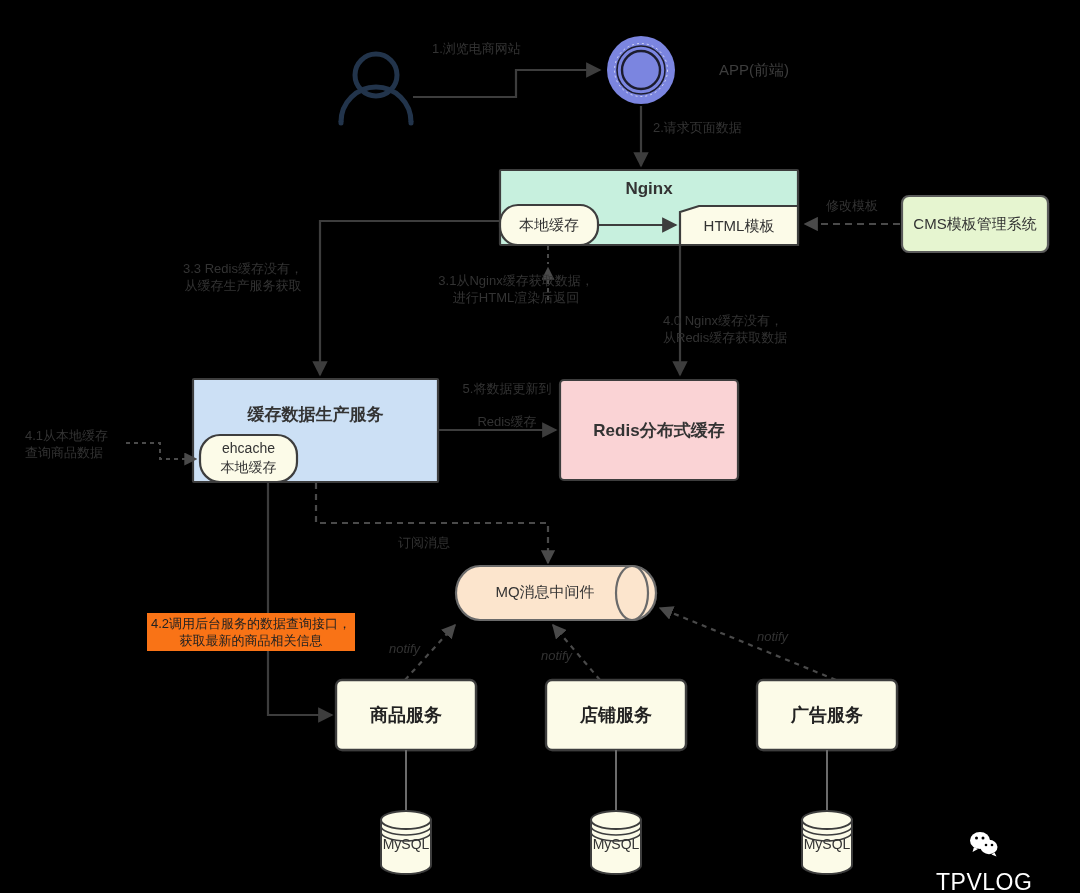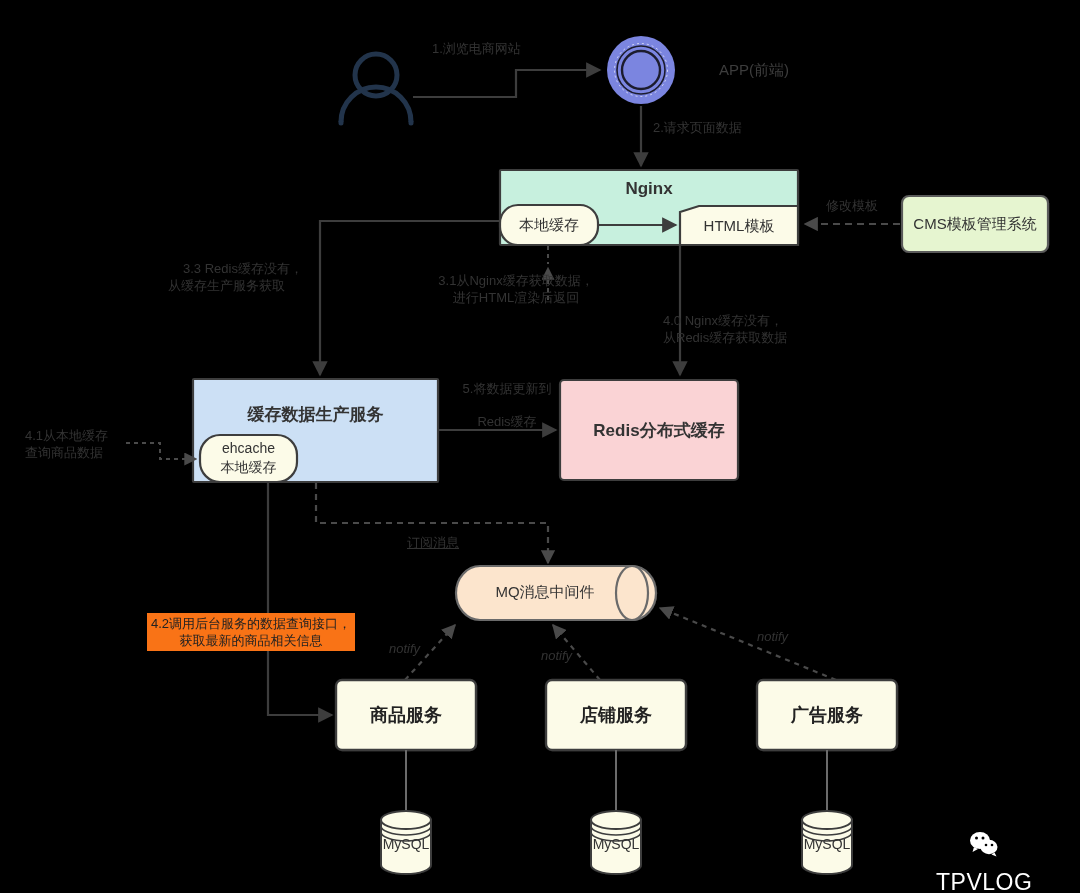--- a/index.html
+++ b/index.html
@@ -180,30 +180,30 @@
 <div class="lbl" style="left:432px; top:40px;">1.浏览电商网站</div>
 <div class="lbl" style="left:653px; top:119px;">2.请求页面数据</div>
 
 <div class="lbl" style="left:406px; top:272px; width:220px;">3.1从Nginx缓存获取数据，</div>
 <div class="lbl" style="left:406px; top:289px; width:220px;">进行HTML渲染后返回</div>
 
 <div class="lbl" style="left:663px; top:312px; width:160px; text-align:left;">4.0 Nginx缓存没有，</div>
 <div class="lbl" style="left:663px; top:329px; width:170px; text-align:left;">从Redis缓存获取数据</div>
 
 <div class="lbl" style="left:168px; top:260px; width:150px; text-align:center;">3.3 Redis缓存没有，</div>
-<div class="lbl" style="left:168px; top:277px; width:150px; text-align:left;">从缓存生产服务获取</div>
+<div class="lbl" style="left:168px; top:277px; width:150px; text-align:center;">从缓存生产服务获取</div>
 
 <div class="lbl" style="left:25px; top:427px; width:110px; text-align:left;">4.1从本地缓存</div>
 <div class="lbl" style="left:25px; top:444px; width:110px; text-align:left;">查询商品数据</div>
 
 <div class="lbl" style="left:452px; top:380px; width:110px;">5.将数据更新到</div>
 <div class="lbl" style="left:452px; top:413px; width:110px;">Redis缓存</div>
 
 <div class="lbl" style="left:826px; top:197px;">修改模板</div>
-<div class="lbl" style="left:407px; top:534px;text-decoration:underline;">订阅消息</div>
+<div class="lbl" style="left:398px; top:534px;">订阅消息</div>
 
 <div style="position:absolute; left:147px; top:613px; background:#f97316; padding:2px 4px;">
   <div style="color:#222; font-size:13px; line-height:17px; white-space:pre; text-align:center;">4.2调用后台服务的数据查询接口，</div>
   <div style="color:#222; font-size:13px; line-height:17px; white-space:pre; text-align:center;">获取最新的商品相关信息</div>
 </div>
 
 <div class="lbl" style="left:389px; top:640px; font-style:italic;">notify</div>
 <div class="lbl" style="left:541px; top:647px; font-style:italic;">notify</div>
 <div class="lbl" style="left:757px; top:628px; font-style:italic;">notify</div>
 

